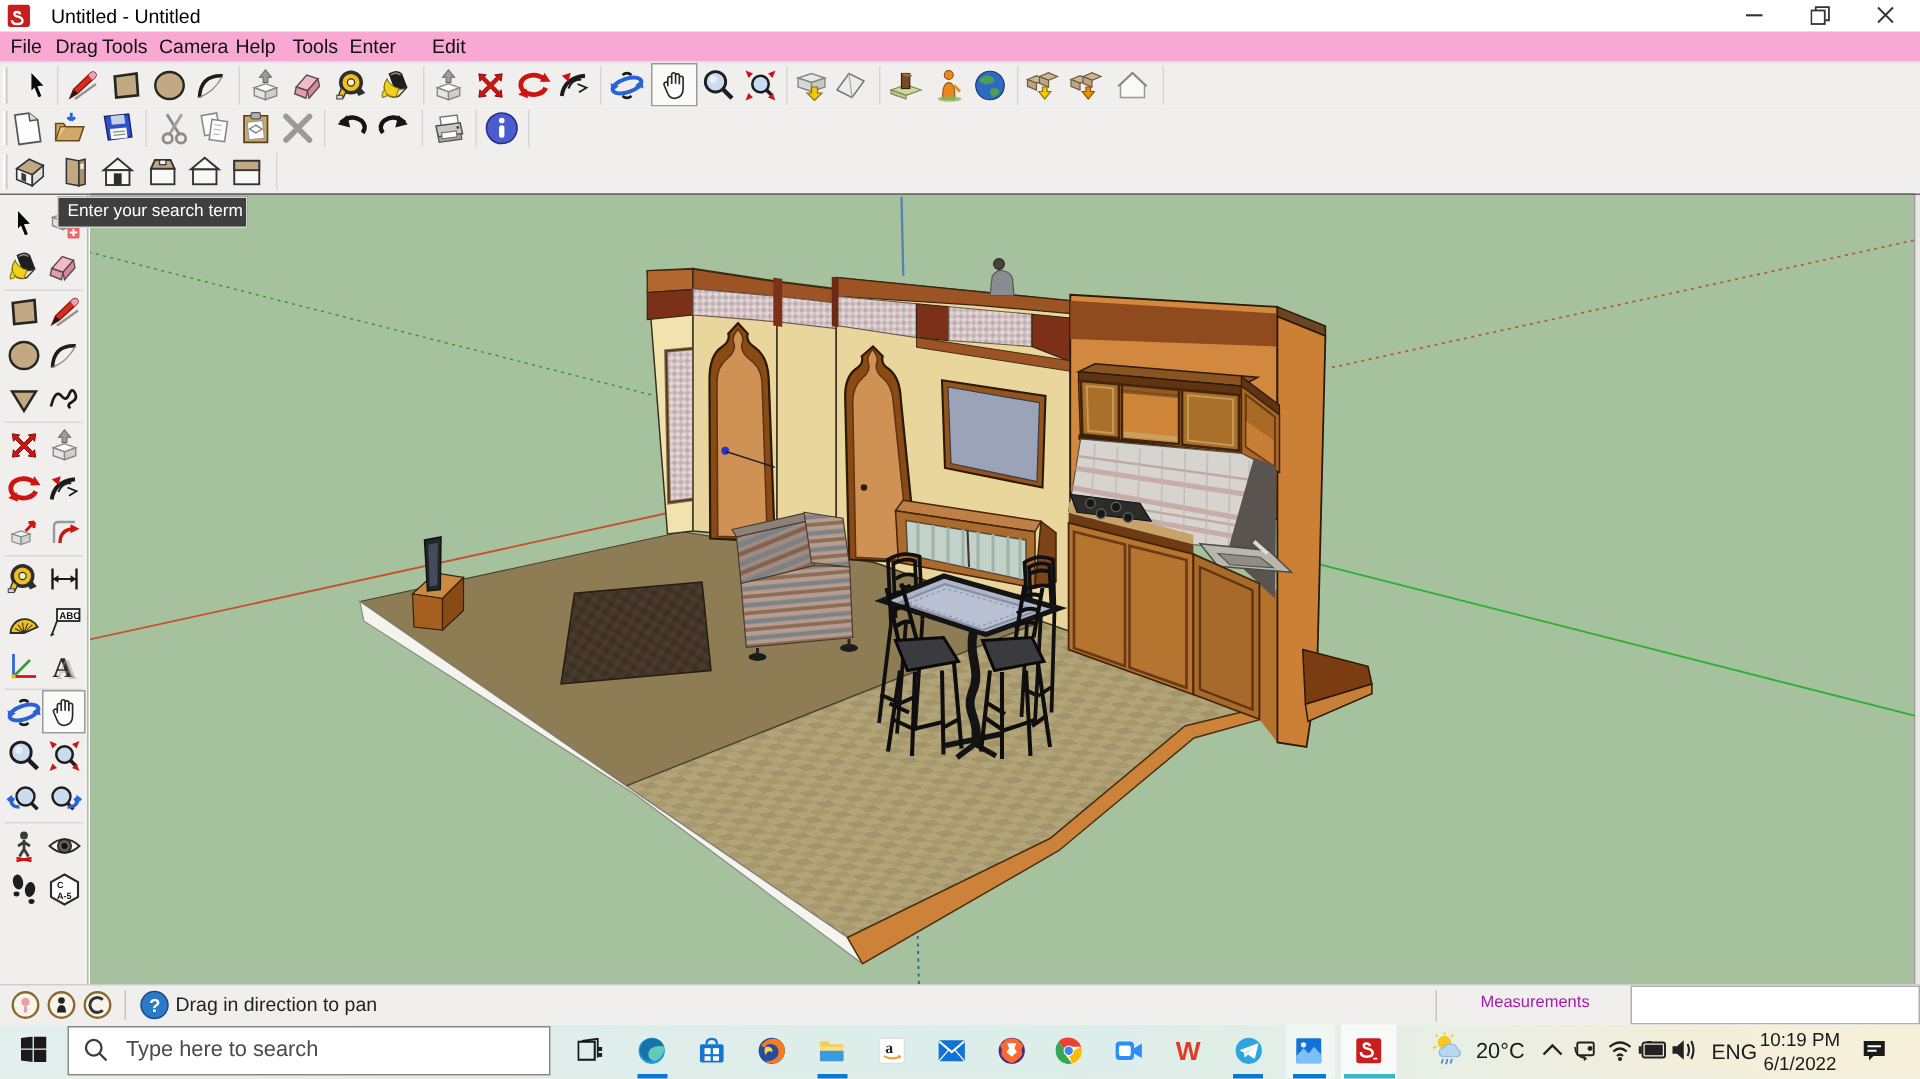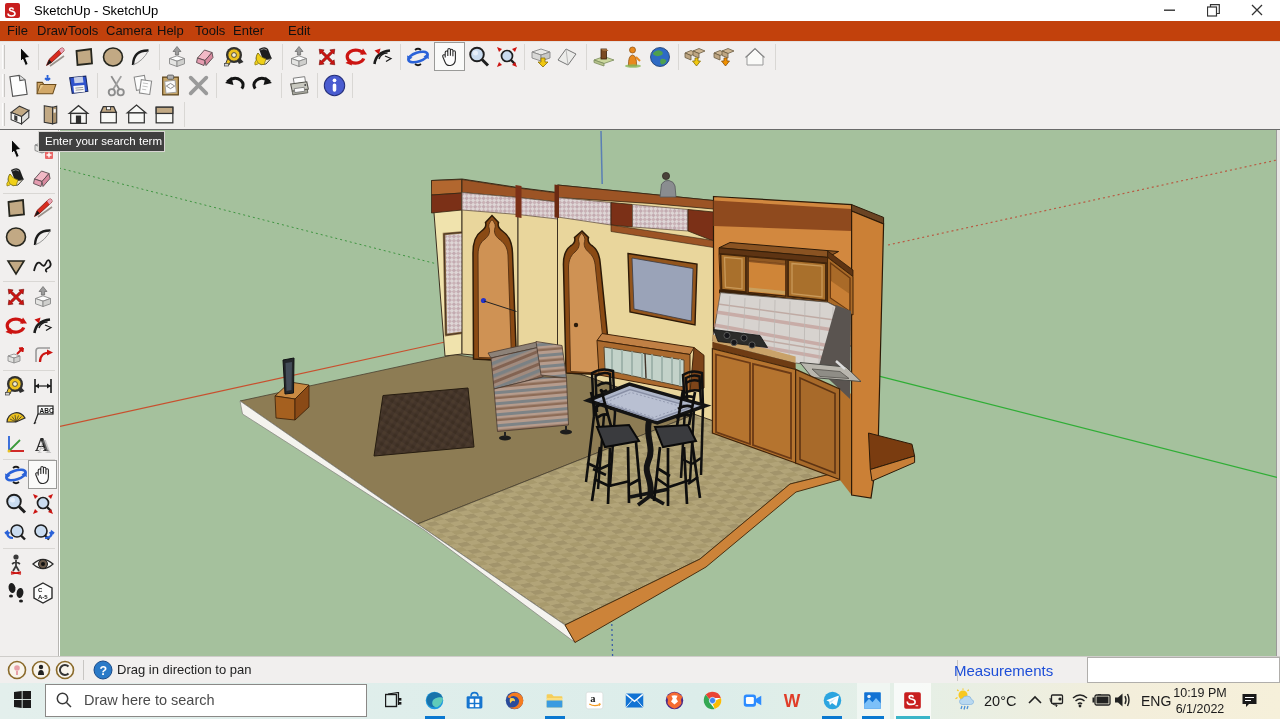--- a/index.html
+++ b/index.html
@@ -1,21 +1,21 @@
 <!DOCTYPE html>
 <html><head>
 <meta charset="utf-8">
 <style>
 html,body{margin:0;padding:0;width:1280px;height:719px;overflow:hidden;
  font-family:"Liberation Sans",sans-serif;background:#fff;}
 *{box-sizing:border-box;}
 .abs{position:absolute;}
 #titlebar{position:absolute;left:0;top:0;width:1280px;height:21px;background:#ffffff;}
 #title{position:absolute;left:34px;top:3px;font-size:13px;color:#000;}
-#menubar{position:absolute;left:0;top:21px;width:1280px;height:20px;background:#c2410c;font-size:13px;color:#111;}
+#menubar{position:absolute;left:0;top:21px;width:1280px;height:20px;background:#f9a8d4;font-size:13px;color:#111;}
 .menu{position:absolute;top:2px;}
 #tb1{position:absolute;left:0;top:41px;width:1280px;height:30px;background:#f1efee;border-top:1px solid #e3e1df;}
 #tb2{position:absolute;left:0;top:71px;width:1280px;height:29px;background:#f1efee;}
 #tb3{position:absolute;left:0;top:100px;width:1280px;height:29px;background:#f1efee;}
 #lefttools{position:absolute;left:0;top:129px;width:59px;height:527px;background:#f1efee;border-right:1px solid #b7b5b2;}
 #viewport{position:absolute;left:60px;top:129px;width:1217px;height:527px;background:#a5c19d;border-top:1px solid #6a6a6a;border-right:1px solid #9a9a98;}
 #rightstrip{position:absolute;left:1277px;top:129px;width:3px;height:527px;background:#e9e7e5;}
 #statusbar{position:absolute;left:0;top:656px;width:1280px;height:27px;background:#f1efee;border-top:1px solid #cfcdca;}
 #taskbar{position:absolute;left:0;top:683px;width:1280px;height:36px;background:linear-gradient(90deg,#e3efec 0%,#dcedea 55%,#e4efe7 70%,#f3eedb 88%,#f6f0da 100%);}
 .vsep{position:absolute;width:1px;background:#d9d7d4;}
@@ -313,35 +313,35 @@
         <text x="7" y="18" font-family="Liberation Sans,sans-serif" font-size="6" font-weight="bold" fill="#111">A-5</text>
       </symbol>
 </defs>
 </svg>
 
 <div id="titlebar">
   <svg class="abs" style="left:5px;top:3px" width="16" height="16" viewBox="0 0 16 16">
     <rect x="0" y="0" width="15" height="15" rx="2" fill="#c81e1e"></rect>
     <path d="M3 10.5 Q3 13 6.5 13 Q10 13 10 10.8 Q10 9 7.5 8.3 L5.8 7.8 Q4.6 7.4 4.6 6.3 Q4.6 5 6.4 5 Q8.2 5 8.4 6.6" stroke="#fff" stroke-width="1.6" fill="none"></path>
   </svg>
-  <div id="title">SketchUp - SketchUp</div>
+  <div id="title">Untitled - Untitled</div>
   <svg class="abs" style="left:1164px;top:9px" width="12" height="3" viewBox="0 0 12 3">
       <rect width="11" height="1.4" y="0.5" fill="#333"></rect>
     </svg>
   <svg class="abs" style="left:1207px;top:4px" width="13" height="13" viewBox="0 0 13 13">
       <rect x="0.5" y="3" width="9" height="9" fill="none" stroke="#333" stroke-width="1.2"></rect>
       <path d="M3.5 3 V0.7 H12.3 V9.5 H10" fill="none" stroke="#333" stroke-width="1.2"></path>
     </svg>
   <svg class="abs" style="left:1251px;top:4px" width="12" height="12" viewBox="0 0 12 12">
       <path d="M1 1 L11 11 M11 1 L1 11" stroke="#333" stroke-width="1.3"></path>
     </svg>
 </div>
 <div id="menubar">
   <span class="menu" style="left:7px">File</span>
-  <span class="menu" style="left:37px">Draw</span>
+  <span class="menu" style="left:37px">Drag</span>
   <span class="menu" style="left:68px">Tools</span>
   <span class="menu" style="left:106px">Camera</span>
   <span class="menu" style="left:157px">Help</span>
   <span class="menu" style="left:195px">Tools</span>
   <span class="menu" style="left:233px">Enter</span>
   <span class="menu" style="left:288px">Edit</span>
 </div>
 <div id="tb1">
     <div class="abs" style="left:434px;top:0px;width:31px;height:29px;background:#fafaf9;border:1px solid #9a9a98"></div>
     <div class="grip" style="left:2px;top:3px;height:24px"></div>
@@ -837,36 +837,36 @@
       <circle cx="10" cy="10" r="8.5" fill="#f8f4ec" stroke="#8a6a2a" stroke-width="1.6"></circle>
       <path d="M13.5,6.5 A5,5 0 1 0 13.5,13.5" fill="none" stroke="#333" stroke-width="2"></path>
     </svg>
 <div class="vsep" style="left:83px;top:3px;height:20px;background:#c8c6c3"></div>
 <svg class="abs" style="left:93px;top:3px" width="20" height="20" viewBox="0 0 20 20">
       <circle cx="10" cy="10" r="9" fill="#2a7ac8" stroke="#1a4a88" stroke-width="1"></circle>
       <text x="6.4" y="14.5" font-family="Liberation Sans,sans-serif" font-size="12.5" font-weight="bold" fill="#fff">?</text>
     </svg>
 <div class="abs" style="left:117px;top:5px;font-size:13px;color:#222">Drag in direction to pan</div>
 <div class="vsep" style="left:957px;top:3px;height:21px;background:#c8c6c3"></div>
-<div class="abs" style="left:954px;top:5px;font-size:15px;color:#1d4ed8">Measurements</div>
+<div class="abs" style="left:987px;top:5px;font-size:11px;color:#a21caf">Measurements</div>
 <div class="abs" style="left:1087px;top:0px;width:193px;height:26px;background:#fff;border:1px solid #b0aeab"></div>
 </div>
 <div id="taskbar">
     <svg class="abs" style="left:14px;top:8px" width="17" height="17" viewBox="0 0 17 17">
       <polygon points="0,1 7.7,0 7.7,8 0,8" fill="#1a1a1a"></polygon>
       <polygon points="8.6,0 17,0 17,8 8.6,8" fill="#1a1a1a"></polygon>
       <polygon points="0,8.9 7.7,8.9 7.7,17 0,16" fill="#1a1a1a"></polygon>
       <polygon points="8.6,8.9 17,8.9 17,17 8.6,17" fill="#1a1a1a"></polygon>
     </svg>
     <div class="abs" style="left:45px;top:1px;width:322px;height:33px;background:#fff;border:1px solid #8a8886"></div>
     <svg class="abs" style="left:55px;top:8px" width="18" height="18" viewBox="0 0 18 18">
       <circle cx="7.5" cy="7.5" r="5.2" fill="none" stroke="#3a3a3a" stroke-width="1.5"></circle>
       <line x1="11.5" y1="11.5" x2="16" y2="16" stroke="#3a3a3a" stroke-width="1.5"></line>
     </svg>
-    <div class="abs" style="left:84px;top:9px;font-size:14.5px;color:#4a4a4a">Draw here to search</div>
+    <div class="abs" style="left:84px;top:9px;font-size:14.5px;color:#4a4a4a">Type here to search</div>
     <svg class="abs" style="left:385px;top:9px" width="17" height="17" viewBox="0 0 17 17">
       <rect x="0.5" y="2.5" width="11" height="12" fill="none" stroke="#1a1a1a" stroke-width="1.4"></rect>
       <path d="M3,2 L13.5,0.5 L13.5,13" fill="none" stroke="#1a1a1a" stroke-width="1.2"></path>
       <rect x="13.8" y="6" width="2.6" height="2.6" fill="#1a1a1a"></rect>
       <rect x="13.8" y="10" width="2.6" height="2.6" fill="#1a1a1a"></rect>
     </svg>
     <div class="abs" style="left:857px;top:0px;width:33px;height:36px;background:rgba(255,255,255,0.45)"></div>
     <div class="abs" style="left:894px;top:0px;width:37px;height:36px;background:rgba(255,255,255,0.7)"></div>
     <svg class="abs" style="left:424px;top:7px" width="21" height="21" viewBox="0 0 24 24">
       <circle cx="12" cy="12" r="10" fill="#1e9ae0"></circle>

